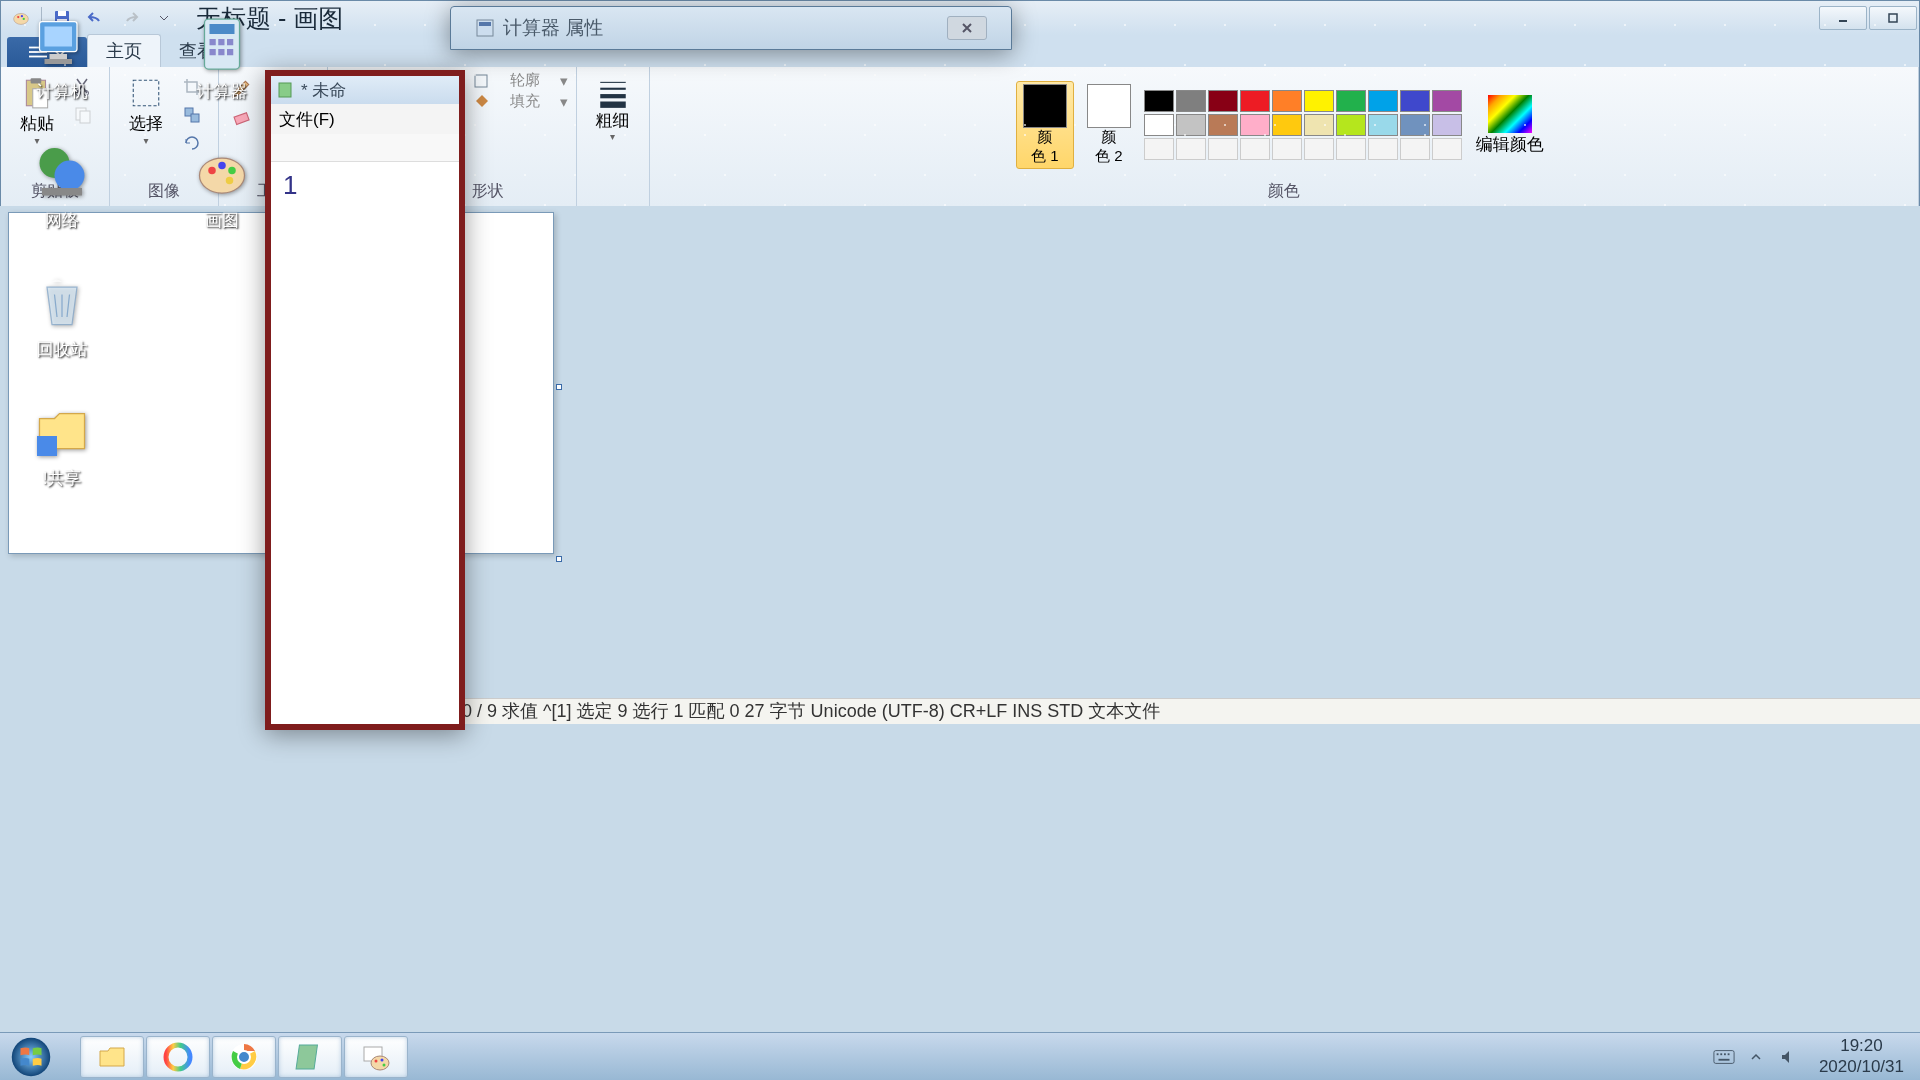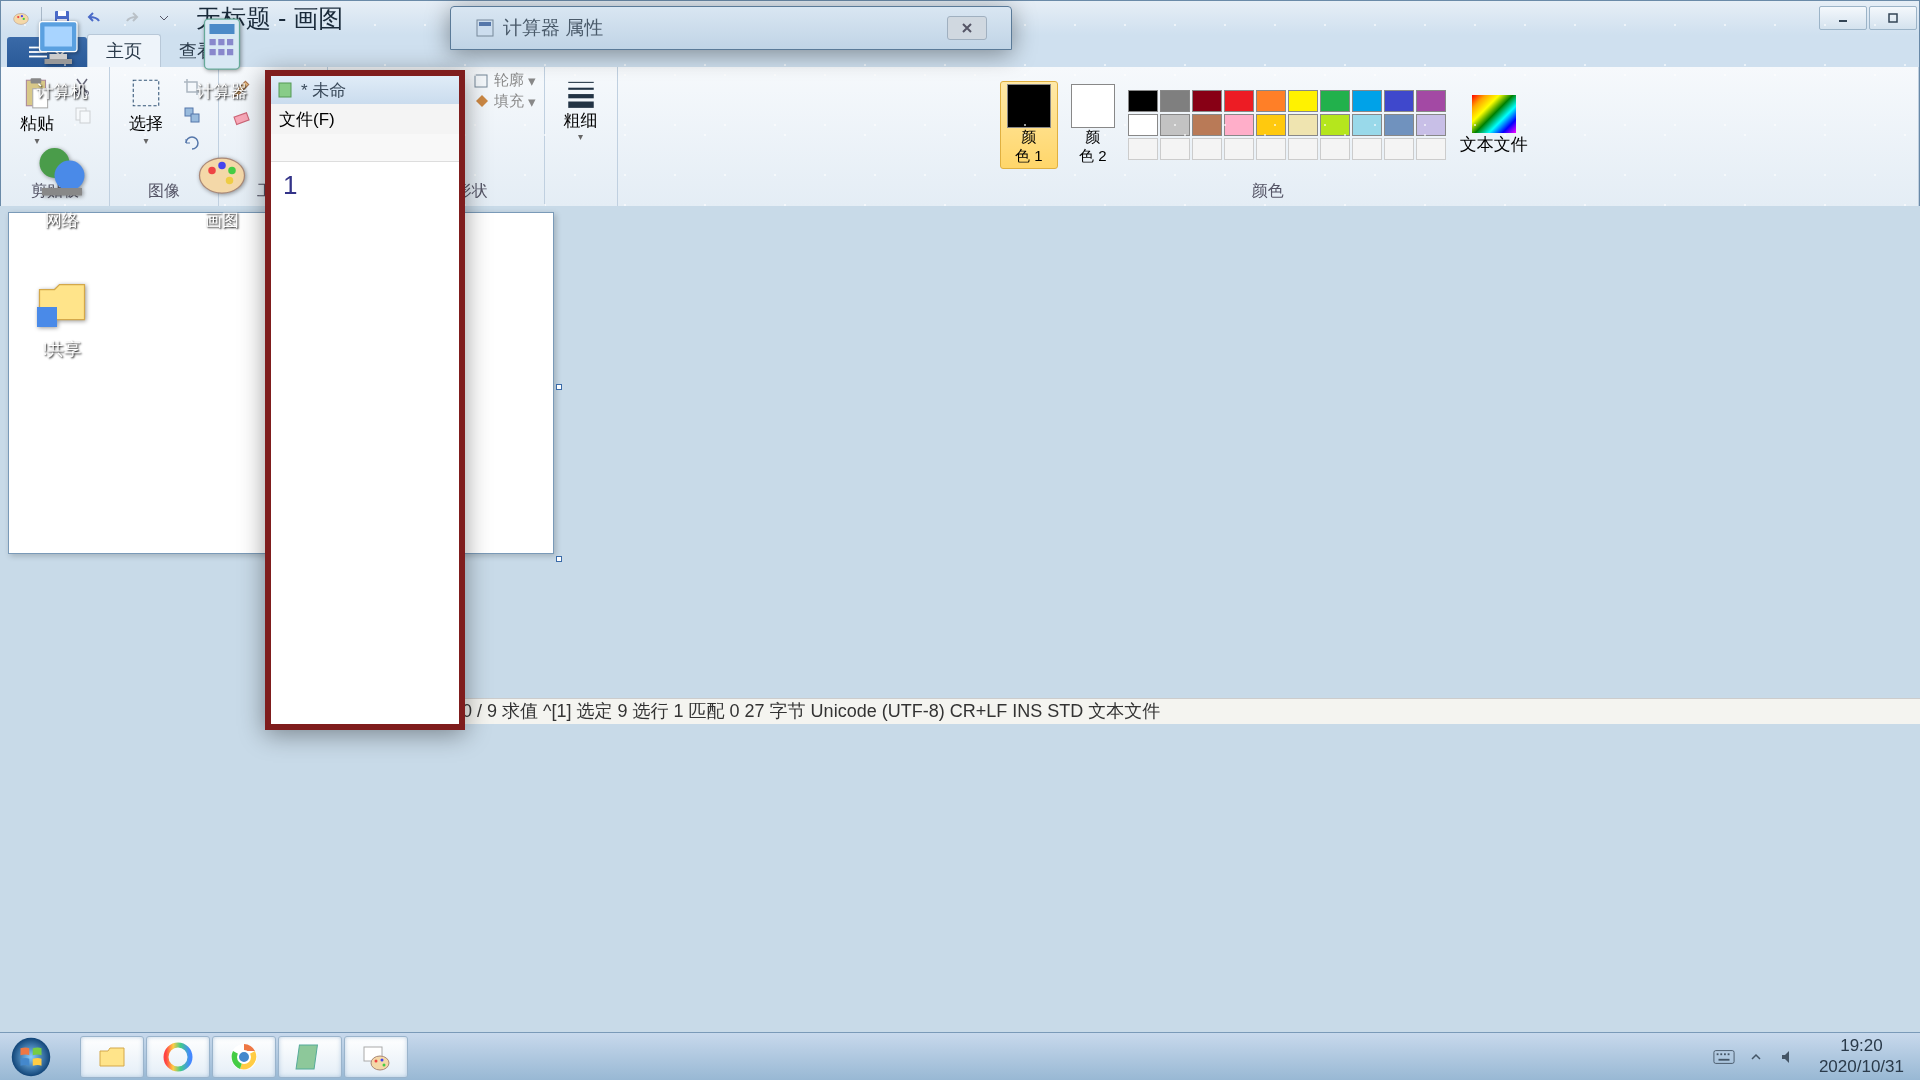--- a/index.html
+++ b/index.html
@@ -66,21 +66,21 @@
 .rgroup { border-right:1px solid #c0d0e0; padding:4px 8px 2px; display:flex; flex-direction:column; align-items:center; }
 .rgroup .glabel { margin-top:auto; font-size:16px; color:#556; padding:2px 0;}
 .rgroup .gbody { flex:1; display:flex; align-items:flex-start; }
 .big-btn { display:flex; flex-direction:column; align-items:center; justify-content:center; padding:2px 6px; font-size:17px; cursor:pointer; border:1px solid transparent; border-radius:3px; min-width:56px; }
 .big-btn.sel { background:linear-gradient(#ffe9a8,#ffd66a); border-color:#e0b040; }
 .big-btn .bicon { width:38px; height:38px; display:flex;align-items:center;justify-content:center; }
 .big-btn .dd { font-size:10px; color:#666; }
 .sm-grid { display:grid; grid-template-columns:repeat(3,28px); gap:4px; }
 .sm-btn { width:28px; height:24px; display:flex;align-items:center;justify-content:center; cursor:pointer; border-radius:2px;}
 .shape-side { display:flex; flex-direction:column; gap:2px; font-size:15px; color:#888; }
-.shape-side .srow{display:flex;align-items:center;gap:4px; cursor:pointer;}
+.shape-side .srow{display:flex;align-items:center;gap:20px; cursor:pointer;}
 
 
 .color-big { width:44px; height:44px; border:1px solid #888; display:inline-block; }
 .color-slot { display:flex; flex-direction:column; align-items:center; padding:2px 6px; font-size:15px; cursor:pointer; border:1px solid transparent; border-radius:3px;}
 .color-slot.sel{ background:linear-gradient(#ffe9a8,#ffd66a); border-color:#e0b040;}
 .palette { display:grid; grid-template-columns:repeat(10,30px); grid-auto-rows:22px; gap:2px; }
 .sw { border:1px solid #888; cursor:pointer; }
 .edit-colors { display:flex; flex-direction:column; align-items:center; padding:0 8px; cursor:pointer; font-size:17px;}
 .edit-colors .rainbow{ width:44px; height:38px; background:linear-gradient(135deg,red,orange,yellow,green,cyan,blue,magenta);}
 
@@ -144,20 +144,32 @@
       <div class="ic">
           <svg viewBox="0 0 48 48">
             <ellipse cx="24" cy="26" rx="18" ry="14" fill="#f4d8a8" stroke="#a87"></ellipse>
             <circle cx="16" cy="22" r="3" fill="#e44"></circle>
             <circle cx="24" cy="18" r="3" fill="#44e"></circle>
             <circle cx="32" cy="22" r="3" fill="#4c4"></circle>
             <circle cx="30" cy="30" r="3" fill="#ec4"></circle>
           </svg>
         </div>
       <span>画图</span>
+    </div>
+  </div>
+  <div class="di-row">
+    <div class="di">
+      <div class="ic">
+          <svg viewBox="0 0 48 48">
+            <path d="M12 12 L36 12 L32 42 L16 42 Z" fill="#d8e8f4" stroke="#8ac" opacity=".8"></path>
+            <path d="M18 18 L20 36 M24 18 L24 36 M30 18 L28 36" stroke="#8ac" fill="none"></path>
+            <path d="M16 8 Q20 4 24 8" fill="#fff" opacity=".6"></path>
+          </svg>
+        </div>
+      <span>回收站</span>
     </div>
   </div>
   <div class="di-row">
     <div class="di">
       <div class="ic">
           <svg viewBox="0 0 48 48">
             <path d="M6 14 L18 14 L22 10 L42 10 L42 38 L6 38 Z" fill="#ffe48a" stroke="#d4a84a"></path>
             <rect x="4" y="28" width="16" height="16" fill="#4a8ae8"></rect>
           </svg>
         </div>
@@ -467,21 +479,21 @@
             <div class="sw" style="background: rgb(244, 244, 244); border-color: rgb(204, 204, 204);"></div>
             <div class="sw" style="background: rgb(244, 244, 244); border-color: rgb(204, 204, 204);"></div>
             <div class="sw" style="background: rgb(244, 244, 244); border-color: rgb(204, 204, 204);"></div>
             <div class="sw" style="background: rgb(244, 244, 244); border-color: rgb(204, 204, 204);"></div>
             <div class="sw" style="background: rgb(244, 244, 244); border-color: rgb(204, 204, 204);"></div>
             <div class="sw" style="background: rgb(244, 244, 244); border-color: rgb(204, 204, 204);"></div>
             <div class="sw" style="background: rgb(244, 244, 244); border-color: rgb(204, 204, 204);"></div>
           </div>
         <div class="edit-colors">
           <div class="rainbow"></div>
-          <span>文本文件</span>
+          <span>编辑颜色</span>
         </div>
       </div>
       <div class="glabel">颜色</div>
     </div>
   </div>
 
   <div class="canvas-area">
     <div class="canvas"></div>
     <div class="handle" style="top:178px;left:556px"></div>
     <div class="handle" style="top:350px;left:280px"></div>

